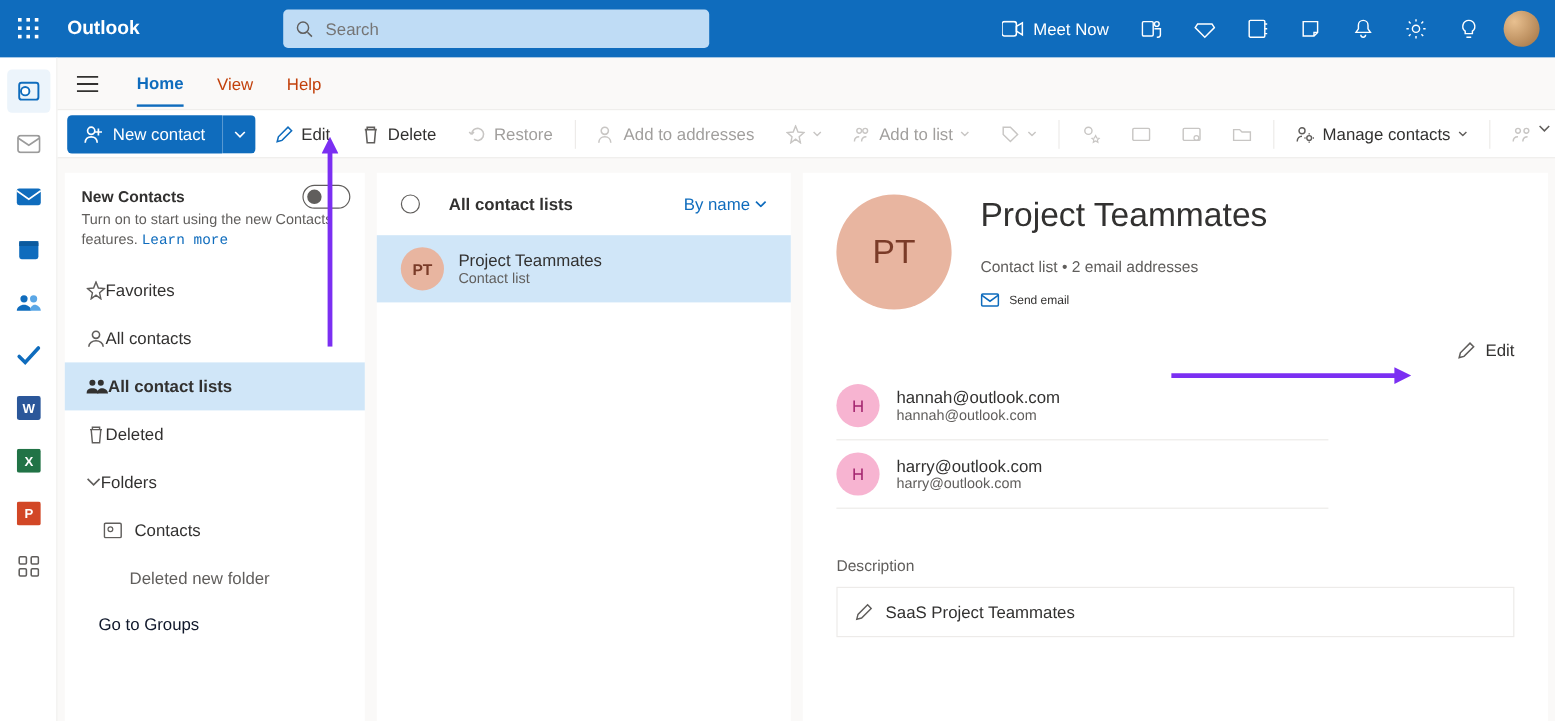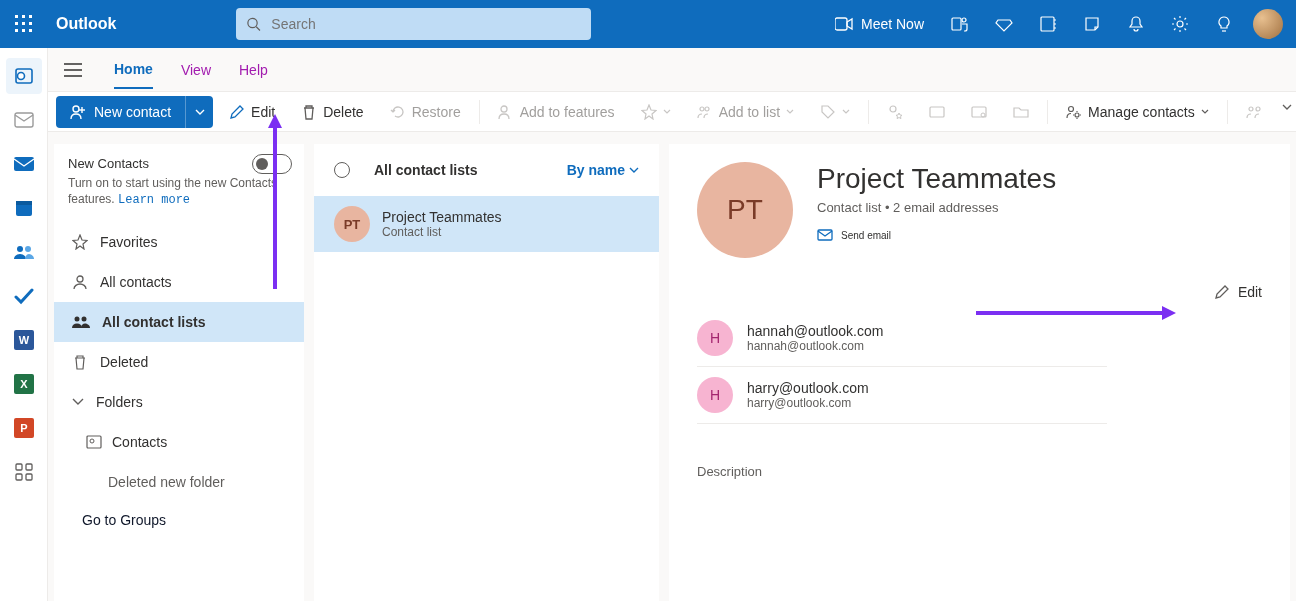--- a/index.html
+++ b/index.html
@@ -16,61 +16,61 @@
   .top-right .meet { width:auto; padding:0 14px; gap:8px; font-size:14px;}
   .avatar-img { width:30px; height:30px; border-radius:50%; background:radial-gradient(circle at 30% 30%, #e8c090, #a07040);}
   
   .below { display:flex; height:553px;}
   .apprail { width:48px; background:#fff; border-right:1px solid #edebe9; display:flex; flex-direction:column; align-items:center; padding-top:6px;}
   .apprail .aitem { width:36px; height:36px; margin:4px 0; display:flex; align-items:center; justify-content:center; border-radius:4px;}
   .main { flex:1; display:flex; flex-direction:column;}
   
   .tabs { display:flex; align-items:center; height:44px; padding-left:16px; gap:28px; border-bottom:1px solid #edebe9; background:#faf9f8;}
   .hambtn { margin-right:4px;}
-  .tab { font-size:14px; color:#a21caf; padding:10px 0;}
+  .tab { font-size:14px; color:#c2410c; padding:10px 0;}
   .tab.active { color:#0F6CBD; font-weight:600; border-bottom:2px solid #0F6CBD; margin-bottom:-1px;}
   
   .toolbar { display:flex; align-items:center; height:40px; padding:0 8px; gap:6px; border-bottom:1px solid #edebe9; background:#fff; position:relative;}
   .btn-primary { display:flex; align-items:center;}
   .btn-primary .pmain { display:flex; align-items:center; gap:8px; background:#0F6CBD; color:#fff; height:32px; padding:0 14px; border-radius:4px 0 0 4px; font-size:14px;}
   .btn-primary .psplit { display:flex; align-items:center; justify-content:center; background:#0F6CBD; color:#fff; height:32px; width:28px; border-radius:0 4px 4px 0; border-left:1px solid rgba(255,255,255,.3);}
   .tbtn { display:flex; align-items:center; gap:6px; height:32px; padding:0 10px; font-size:14px; color:#323130; border-radius:4px;}
   .tbtn.dis { color:#a19f9d;}
   .tbtn svg { flex:none;}
   .vsep { width:1px; height:24px; background:#edebe9; margin:0 2px;}
   .chev-compact{position:absolute; right:4px; top:12px;}
   
   .content { display:flex; flex:1; background:#faf9f8; padding:12px 6px 0 6px; gap:10px; overflow:hidden;}
   .col-nav { width:250px; background:#fff; display:flex; flex-direction:column; }
   .newc { padding:12px 14px 10px; position:relative;}
-  .newc .title{ font-weight:400; font-size:13px;}
+  .newc .title{ font-weight:700; font-size:13px;}
   .newc .sub{ font-size:12px; color:#605e5c; margin-top:4px; line-height:16px;}
   .newc a{ color:#0F6CBD; text-decoration:none;font-family:Liberation Mono, monospace;}
   .toggle { position:absolute; right:12px; top:10px; width:40px; height:20px; border:1px solid #605e5c; border-radius:10px; display:flex; align-items:center;}
   .toggle .knob{ width:12px; height:12px; background:#605e5c; border-radius:50%; margin-left:3px;}
   .navlist { padding-top:4px;}
-  .navitem { display:flex; align-items:center; gap:12px; height:40px; padding:0 18px; font-size:14px; color:#323130;}
+  .navitem { display:flex; align-items:center; height:40px; padding:0 18px; font-size:14px; color:#323130;}
   .navitem.sel { background:#d0e6f8; font-weight:600;}
   .navsub { padding-left:42px;}
   .navlink { padding:10px 18px 10px 28px; color:#0f172a; font-size:14px;}
   
   .col-list { width:345px; background:#fff; display:flex; flex-direction:column;}
   .listhdr { display:flex; align-items:center; height:52px; padding:0 20px; font-size:14px; font-weight:600;}
   .listhdr .chk { width:16px; height:16px; border:1px solid #605e5c; border-radius:50%; margin-right:24px;}
-  .sort { margin-left:auto; color:#0F6CBD; font-weight:700; display:flex; align-items:center; gap:4px;}
+  .sort { margin-left:auto; color:#0F6CBD; font-weight:400; display:flex; align-items:center; gap:4px;}
   .listitem { display:flex; align-items:center; gap:12px; padding:10px 20px; background:#d0e6f8;}
   .listitem .circ { width:36px; height:36px; border-radius:50%; background:#e8b5a0; color:#7a3b28; display:flex; align-items:center; justify-content:center; font-size:13px; font-weight:600;}
   .listitem .t1{ font-size:14px;}
   .listitem .t2{ font-size:12px; color:#605e5c;}
   
   .col-detail { flex:1; background:#fff; padding:18px 28px 0 28px; display:flex; flex-direction:column; position:relative;}
   .dhdr { display:flex; gap:24px; align-items:flex-start;}
   .bigcirc{ width:96px; height:96px; border-radius:50%; background:#e8b5a0; color:#7a3b28; display:flex; align-items:center; justify-content:center; font-size:28px;}
   .dtitle{ font-size:28px; font-weight:350; color:#323130; line-height:34px;}
-  .dsub{ font-size:13px; color:#605e5c; margin-top:4px;}
+  .dsub{ font-size:13px; color:#605e5c; margin-top:19px;}
   .sendmail{ display:flex; align-items:center; gap:8px; color:#323130; font-size:10px; margin-top:14px;}
   .editrow{ display:flex; justify-content:flex-end; align-items:center; margin-top:26px; gap:8px; color:#323130; font-size:14px;}
   .member { display:flex; align-items:center; gap:14px; padding:10px 0; border-bottom:1px solid #edebe9;}
   .member:last-of-type{border-bottom:1px solid #edebe9;}
   .mcirc{ width:36px; height:36px; border-radius:50%; background:#f7b4d1; color:#a4266f; display:flex; align-items:center; justify-content:center; font-size:14px;}
   .m1{font-size:14px;} .m2{font-size:12px; color:#605e5c;}
   .sect{ font-size:13px; color:#605e5c; margin-top:40px;}
   .descbox{ margin-top:10px; border:1px solid #edebe9; padding:12px 14px; display:flex; align-items:center; gap:10px; font-size:14px;}
   
   .anno1{ position:absolute; left:268px; top:114px; pointer-events:none;}
@@ -281,21 +281,21 @@
             <path d="M3 8a5 5 0 1 1 2 4M3 8l-2-2M3 8l2-2" fill="none" stroke="#c8c6c4" stroke-width="1.3"></path>
           </svg>
         <span>Restore</span>
       </div>
       <div class="vsep"></div>
       <div class="tbtn dis">
         <svg width="16" height="16" viewBox="0 0 16 16">
             <circle cx="6" cy="5" r="3" fill="none" stroke="#c8c6c4" stroke-width="1.3"></circle>
             <path d="M1 15c0-3 2-5 5-5s5 2 5 5" fill="none" stroke="#c8c6c4" stroke-width="1.3"></path>
           </svg>
-        <span>Add to features</span>
+        <span>Add to addresses</span>
       </div>
       <div class="tbtn dis">
           <svg width="16" height="16" viewBox="0 0 16 16">
             <path d="M8 1l2 5 5 .5-4 3.5 1 5-4-3-4 3 1-5L1 6.5 6 6z" fill="none" stroke="#c8c6c4" stroke-width="1.2"></path>
           </svg>
           <svg width="8" height="5" viewBox="0 0 8 5">
             <path d="M1 1l3 3 3-3" fill="none" stroke="#c8c6c4" stroke-width="1.2"></path>
           </svg>
         </div>
       <div class="tbtn dis">
@@ -480,20 +480,26 @@
           <div class="member">
             <div class="mcirc">H</div>
             <div>
               <div class="m1">harry@outlook.com</div>
               <div class="m2">harry@outlook.com</div>
             </div>
           </div>
         </div>
 
         <div class="sect">Description</div>
+        <div class="descbox">
+          <svg width="16" height="16" viewBox="0 0 16 16">
+              <path d="M2 14l1-4 8-8 3 3-8 8-4 1z" fill="none" stroke="#605e5c" stroke-width="1.2"></path>
+            </svg>
+          <span>SaaS Project Teammates</span>
+        </div>
       </div>
 
     </div>
   </div>
 </div>
 
 <svg class="anno1" width="14" height="175">
     <line x1="7" y1="175" x2="7" y2="8" stroke="#7b2ff2" stroke-width="4"></line>
     <polygon points="7,0 0,14 14,14" fill="#7b2ff2"></polygon>
   </svg>

